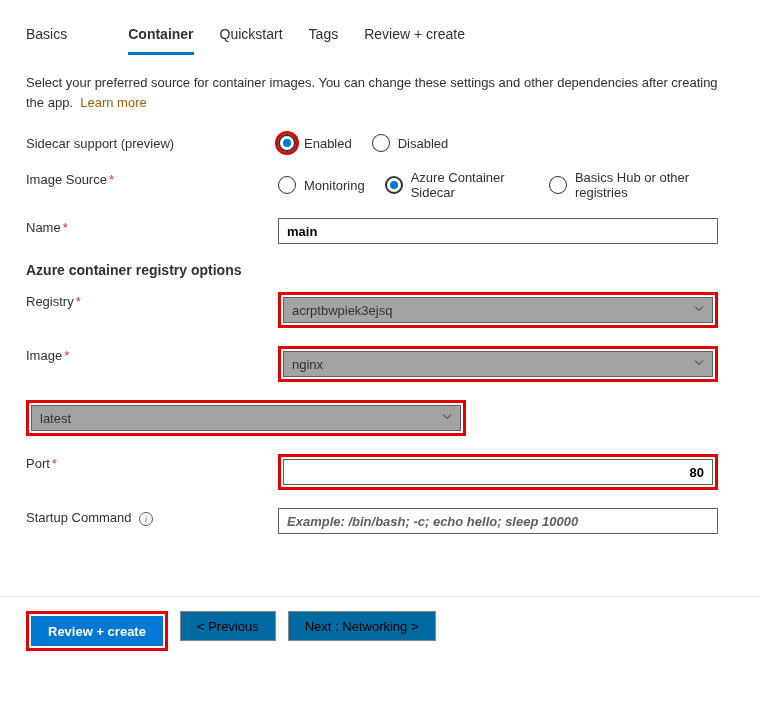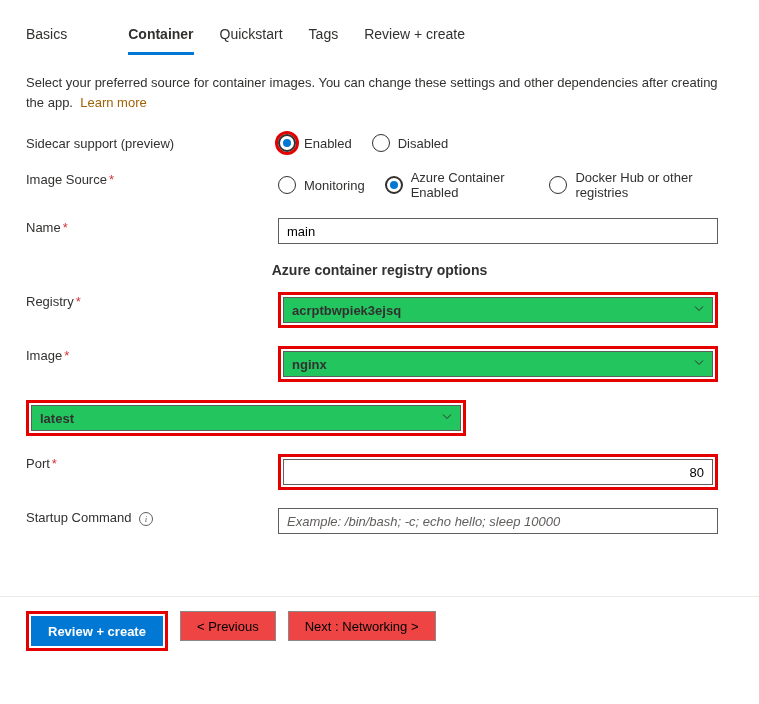--- a/index.html
+++ b/index.html
@@ -18,36 +18,36 @@
 .form-control { flex: 1; max-width: 440px; }
 .req { color: #d13438; margin-left: 2px; }
 
 .radio-group { display: flex; gap: 20px; }
 .radio-item { display: flex; align-items: center; gap: 8px; }
 .radio-circle { width: 18px; height: 18px; border: 1px solid #323130; border-radius: 50%; display: flex; align-items: center; justify-content: center; flex-shrink: 0; }
 .radio-circle.selected { border: 2px solid #323130; }
 .radio-circle.selected::after { content: ""; width: 8px; height: 8px; background: #0078d4; border-radius: 50%; }
 .radio-highlight { box-shadow: 0 0 0 3px #e50000; border-radius: 50%; padding: 0; }
 
-.text-input { width: 100%; height: 26px; border: 1px solid #605e5c; padding: 0 8px; font-size: 13px; font-family: inherit; }
+.text-input { width: 100%; height: 26px; border: 1px solid #605e5c; padding: 0 8px; font-size: 13px; font-family: inherit; font-weight: bold; }
 .text-input::placeholder { color: #605e5c; font-style: italic; }
 
 .dropdown { position: relative; width: 100%; }
-.dropdown-inner { width: 100%; height: 26px; border: 1px solid #605e5c; padding: 0 26px 0 8px; font-size: 13px; display: flex; align-items: center; background: #22c55e; font-weight: bold; }
+.dropdown-inner { width: 100%; height: 26px; border: 1px solid #605e5c; padding: 0 26px 0 8px; font-size: 13px; display: flex; align-items: center; background: #a3a3a3; }
 .dropdown-chevron { position: absolute; right: 8px; top: 50%; transform: translateY(-50%); }
 
 .highlight-box { border: 3px solid #e50000; padding: 2px; }
 
-.section-heading { font-weight: 600; font-size: 14px; margin: 18px 0 14px 0; text-align: center; }
+.section-heading { font-weight: 600; font-size: 14px; margin: 18px 0 14px 0; }
 
 .info-icon { display: inline-flex; width: 14px; height: 14px; border: 1px solid #605e5c; border-radius: 50%; align-items: center; justify-content: center; font-size: 9px; color: #605e5c; margin-left: 4px; font-style: italic; font-family: serif; }
 
 .footer-gap { height: 44px; }
 .footer { border-top: 1px solid #edebe9; padding: 14px 26px 20px 26px; display: flex; gap: 12px; }
-.btn { height: 30px; padding: 0 16px; font-size: 13px; font-family: inherit; cursor: pointer; border: 1px solid #8a8886; background: #ef4444; display: flex; align-items: center; }
+.btn { height: 30px; padding: 0 16px; font-size: 13px; font-family: inherit; cursor: pointer; border: 1px solid #8a8886; background: #0369a1; display: flex; align-items: center; }
 .btn-primary { background: #0078d4; color: #fff; border: 1px solid #0078d4; font-weight: 600; }
 .btn-highlight { border: 3px solid #e50000; padding: 2px; display: inline-block; }
 
 svg.chev { width: 12px; height: 12px; }
 </style>
 </head>
 <body>
 
 <div class="container">
 
@@ -84,25 +84,25 @@
     <div class="form-label">
       <span>Image Source</span><span class="req">*</span>
     </div>
     <div class="form-control radio-group">
       <div class="radio-item">
         <span class="radio-circle"></span>
         <span>Monitoring</span>
       </div>
       <div class="radio-item">
         <span class="radio-circle selected"></span>
-        <span>Azure Container Enabled</span>
+        <span>Azure Container Sidecar</span>
       </div>
       <div class="radio-item">
         <span class="radio-circle"></span>
-        <span>Docker Hub or other registries</span>
+        <span>Basics Hub or other registries</span>
       </div>
     </div>
   </div>
 
   <div class="form-row">
     <div class="form-label">
       <span>Name</span><span class="req">*</span>
     </div>
     <div class="form-control">
       <input class="text-input" value="main" style="">

